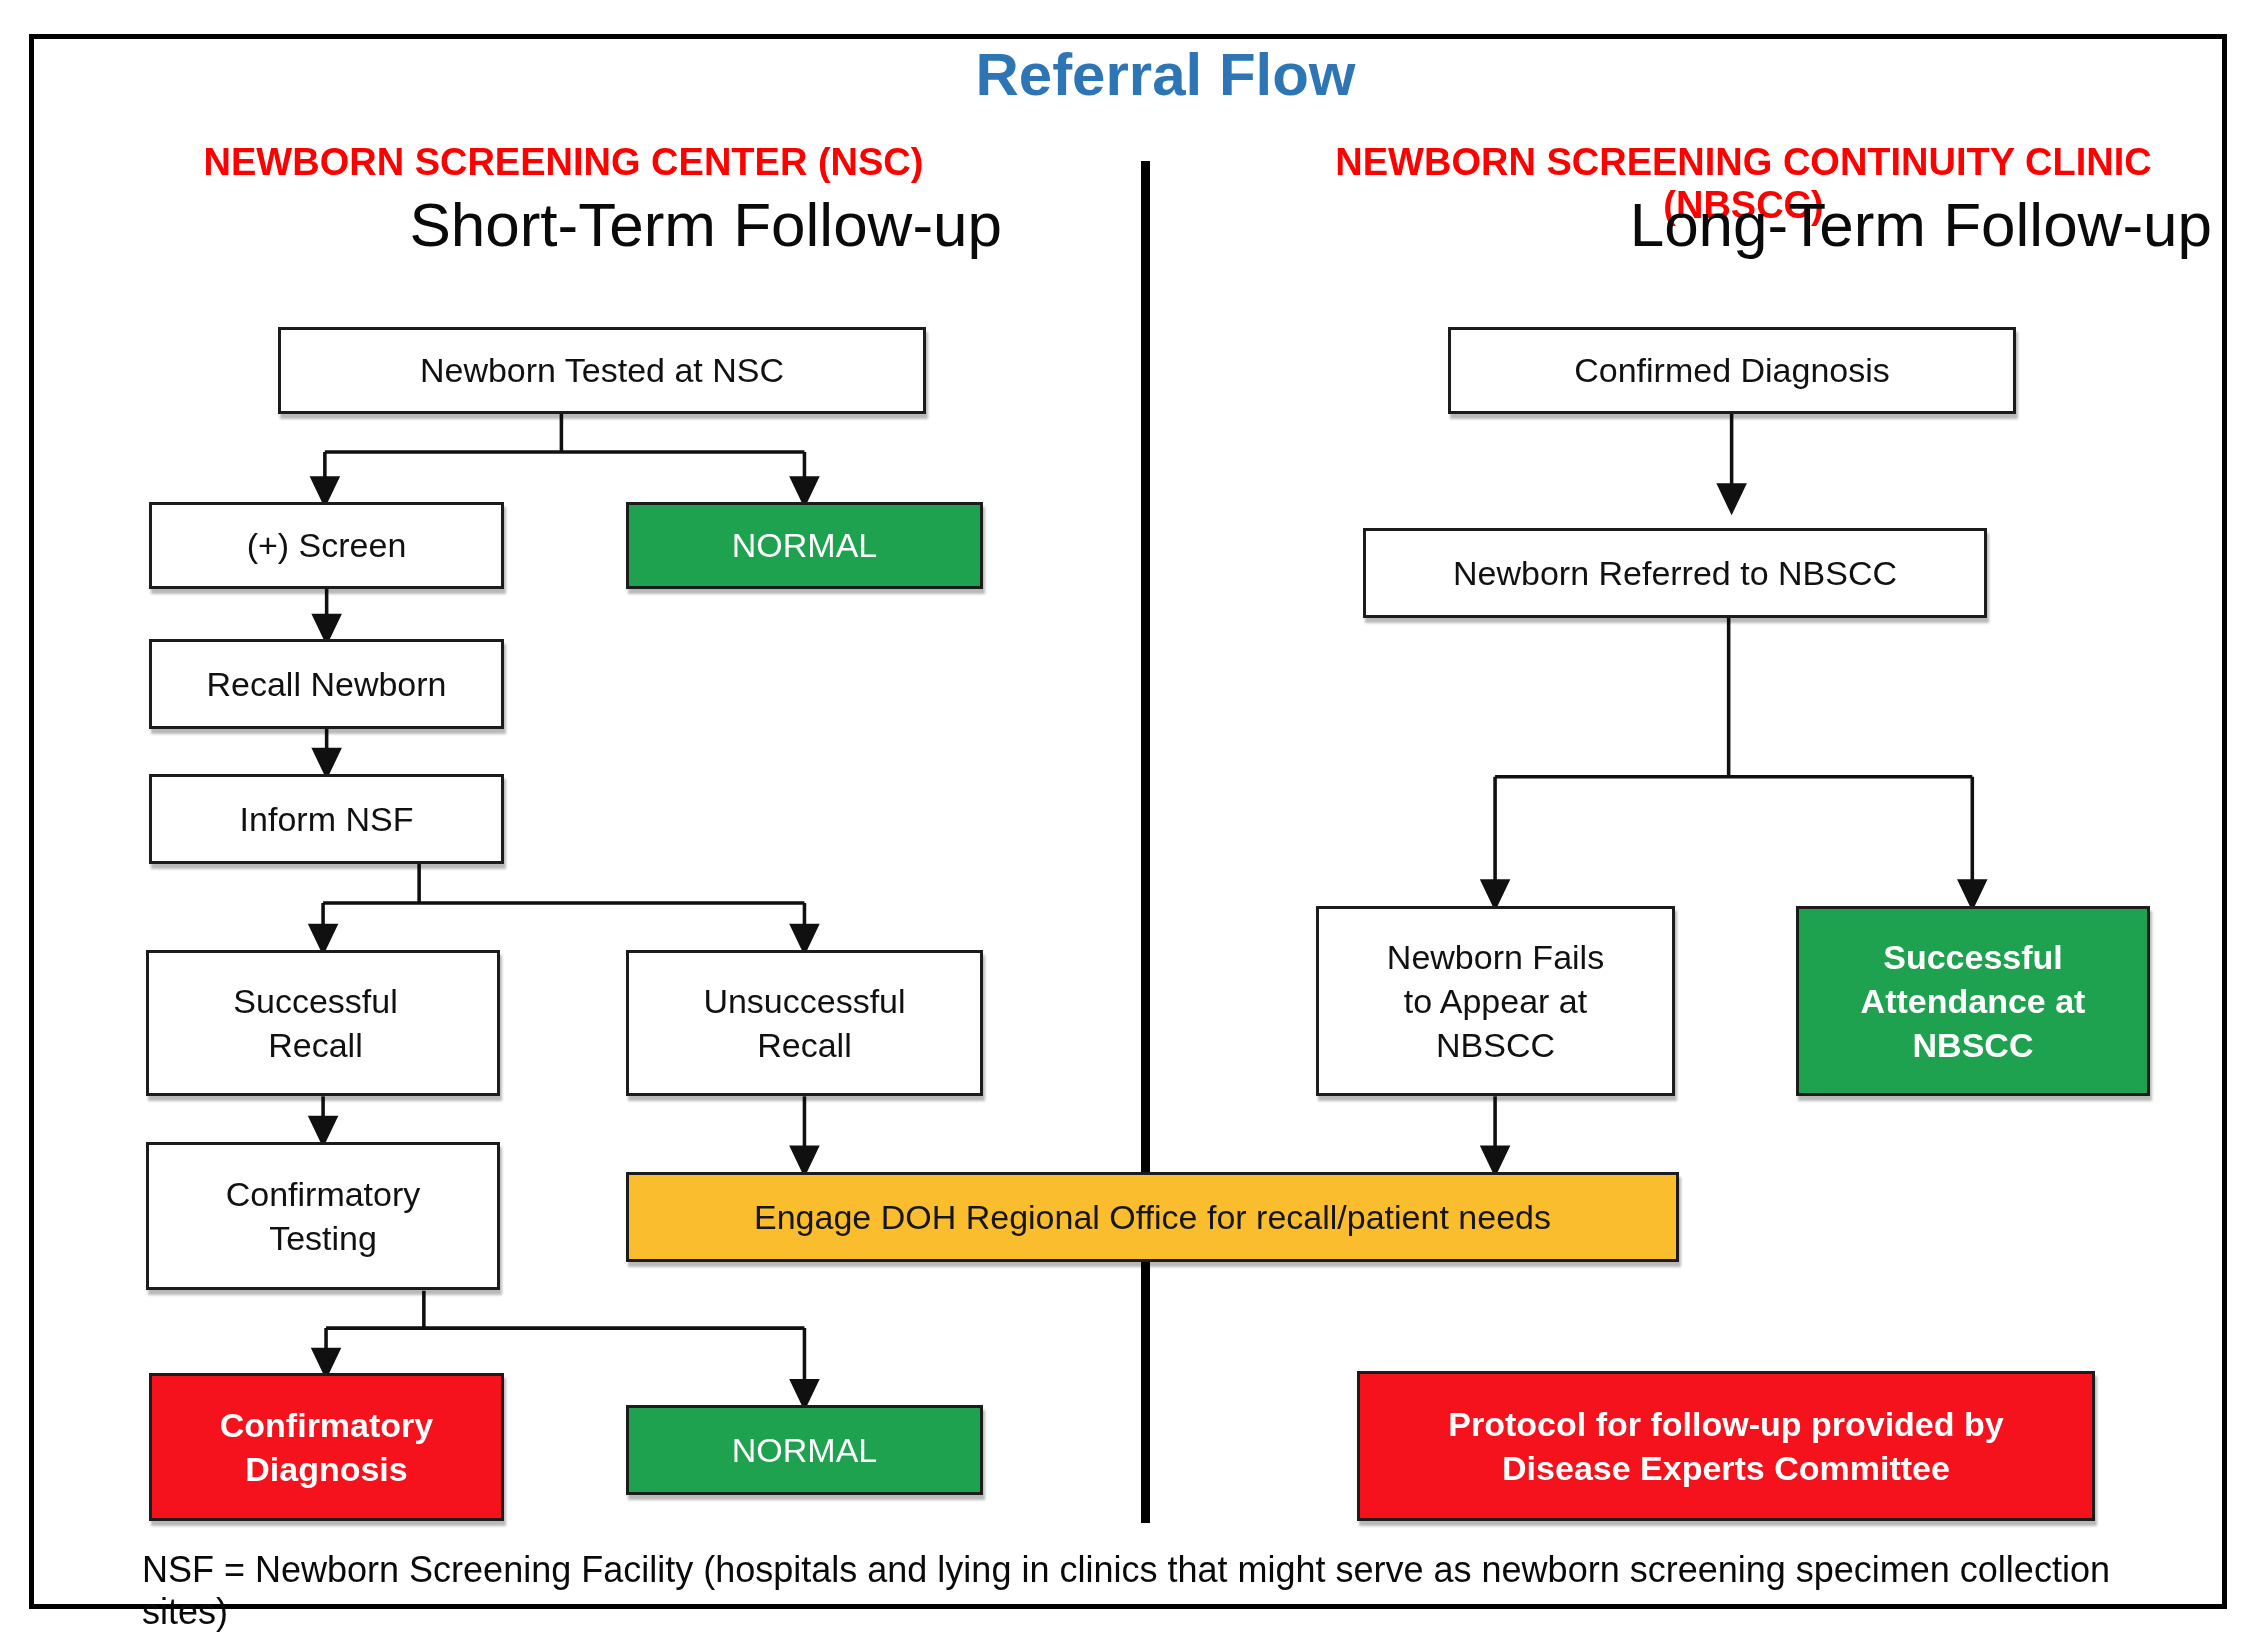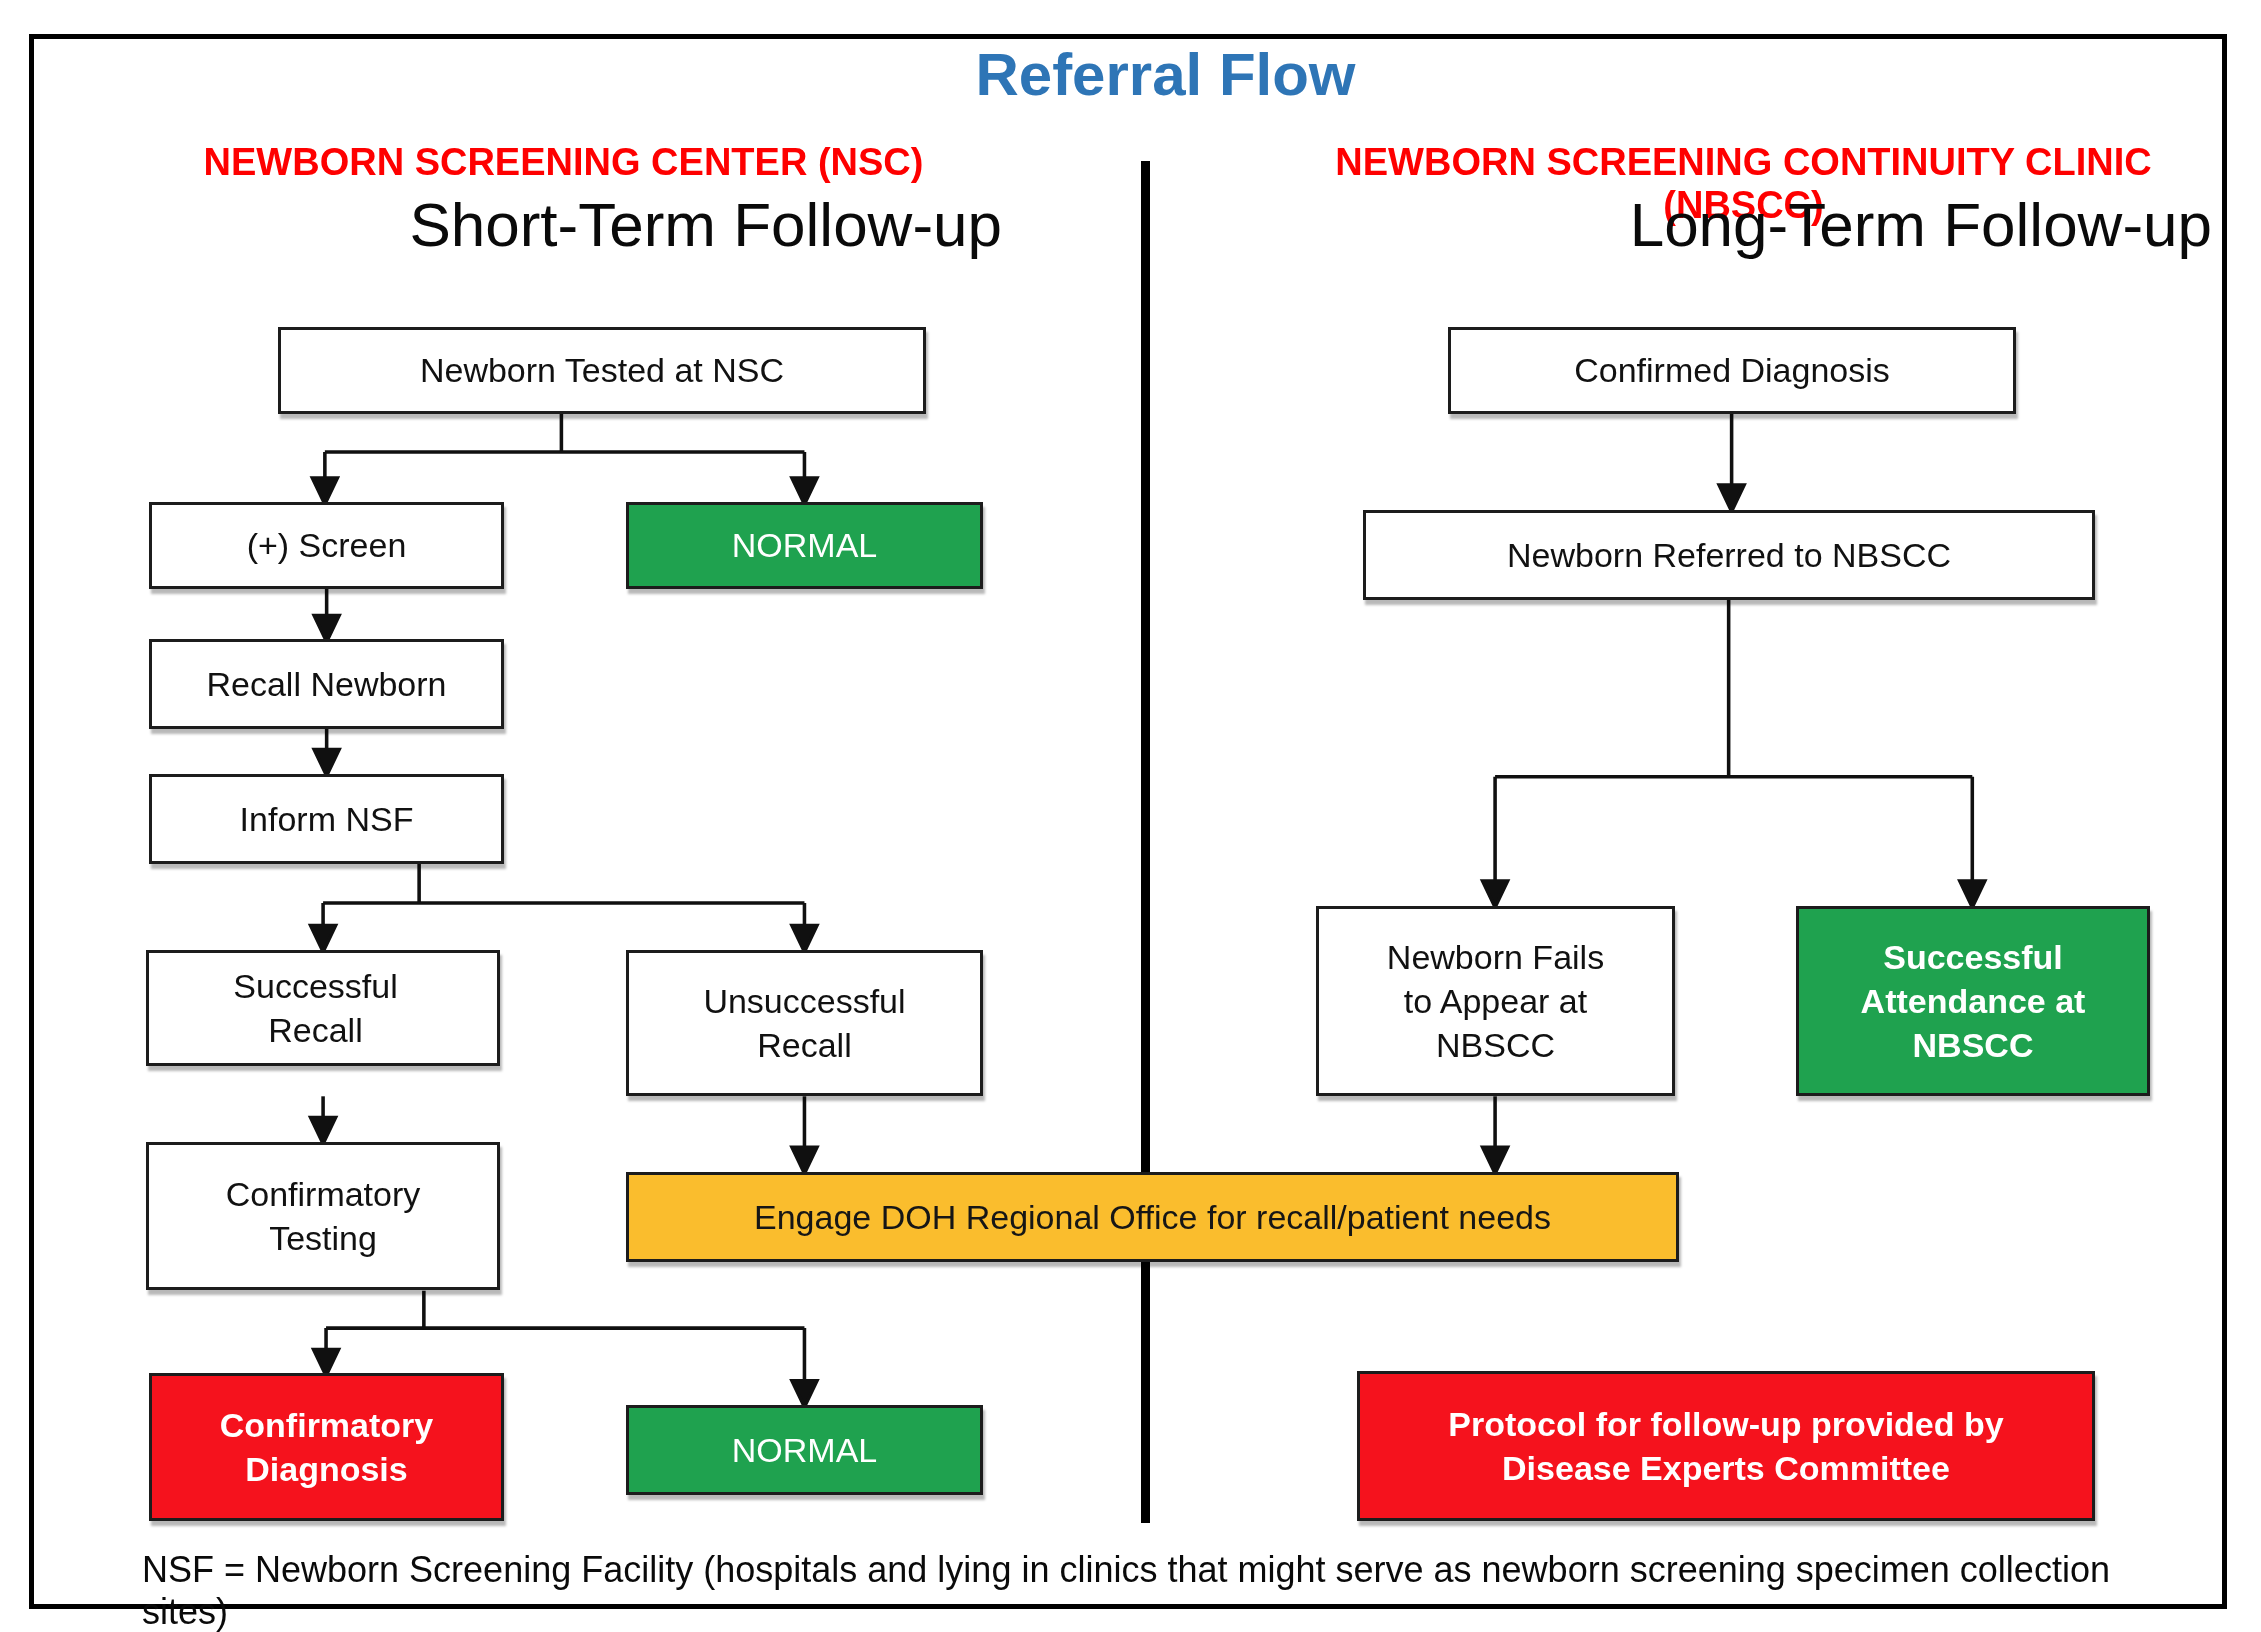--- a/index.html
+++ b/index.html
@@ -111,21 +111,21 @@
   </div>
 
   <div class="node" style="left:149px;top:639px;width:355px;height:90px;">
     <span>Recall Newborn</span>
   </div>
 
   <div class="node" style="left:149px;top:774px;width:355px;height:90px;">
     <span>Inform NSF</span>
   </div>
 
-  <div class="node narrow" style="left:146px;top:950px;width:354px;height:116px;padding-left:36px;">
+  <div class="node narrow" style="left:146px;top:950px;width:354px;height:146px;padding-left:36px;">
     <span>Successful Recall</span>
   </div>
 
   <div class="node narrow" style="left:626px;top:950px;width:357px;height:146px;">
     <span>Unsuccessful Recall</span>
   </div>
 
   <div class="node narrow" style="left:146px;top:1142px;width:354px;height:148px;">
     <span>Confirmatory Testing</span>
   </div>
@@ -139,21 +139,21 @@
   </div>
 
   <div class="node green" style="left:626px;top:1405px;width:357px;height:90px;">
     <span>NORMAL</span>
   </div>
 
   <div class="node" style="left:1448px;top:327px;width:568px;height:87px;">
     <span>Confirmed Diagnosis</span>
   </div>
 
-  <div class="node" style="left:1363px;top:510px;width:732px;height:90px;">
+  <div class="node" style="left:1363px;top:528px;width:624px;height:90px;">
     <span>Newborn Referred to NBSCC</span>
   </div>
 
   <div class="node narrow" style="left:1316px;top:906px;width:359px;height:190px;">
     <span>Newborn Fails to Appear at NBSCC</span>
   </div>
 
   <div class="node green bold narrow" style="left:1796px;top:906px;width:354px;height:190px;">
     <span>Successful Attendance at NBSCC</span>
   </div>

